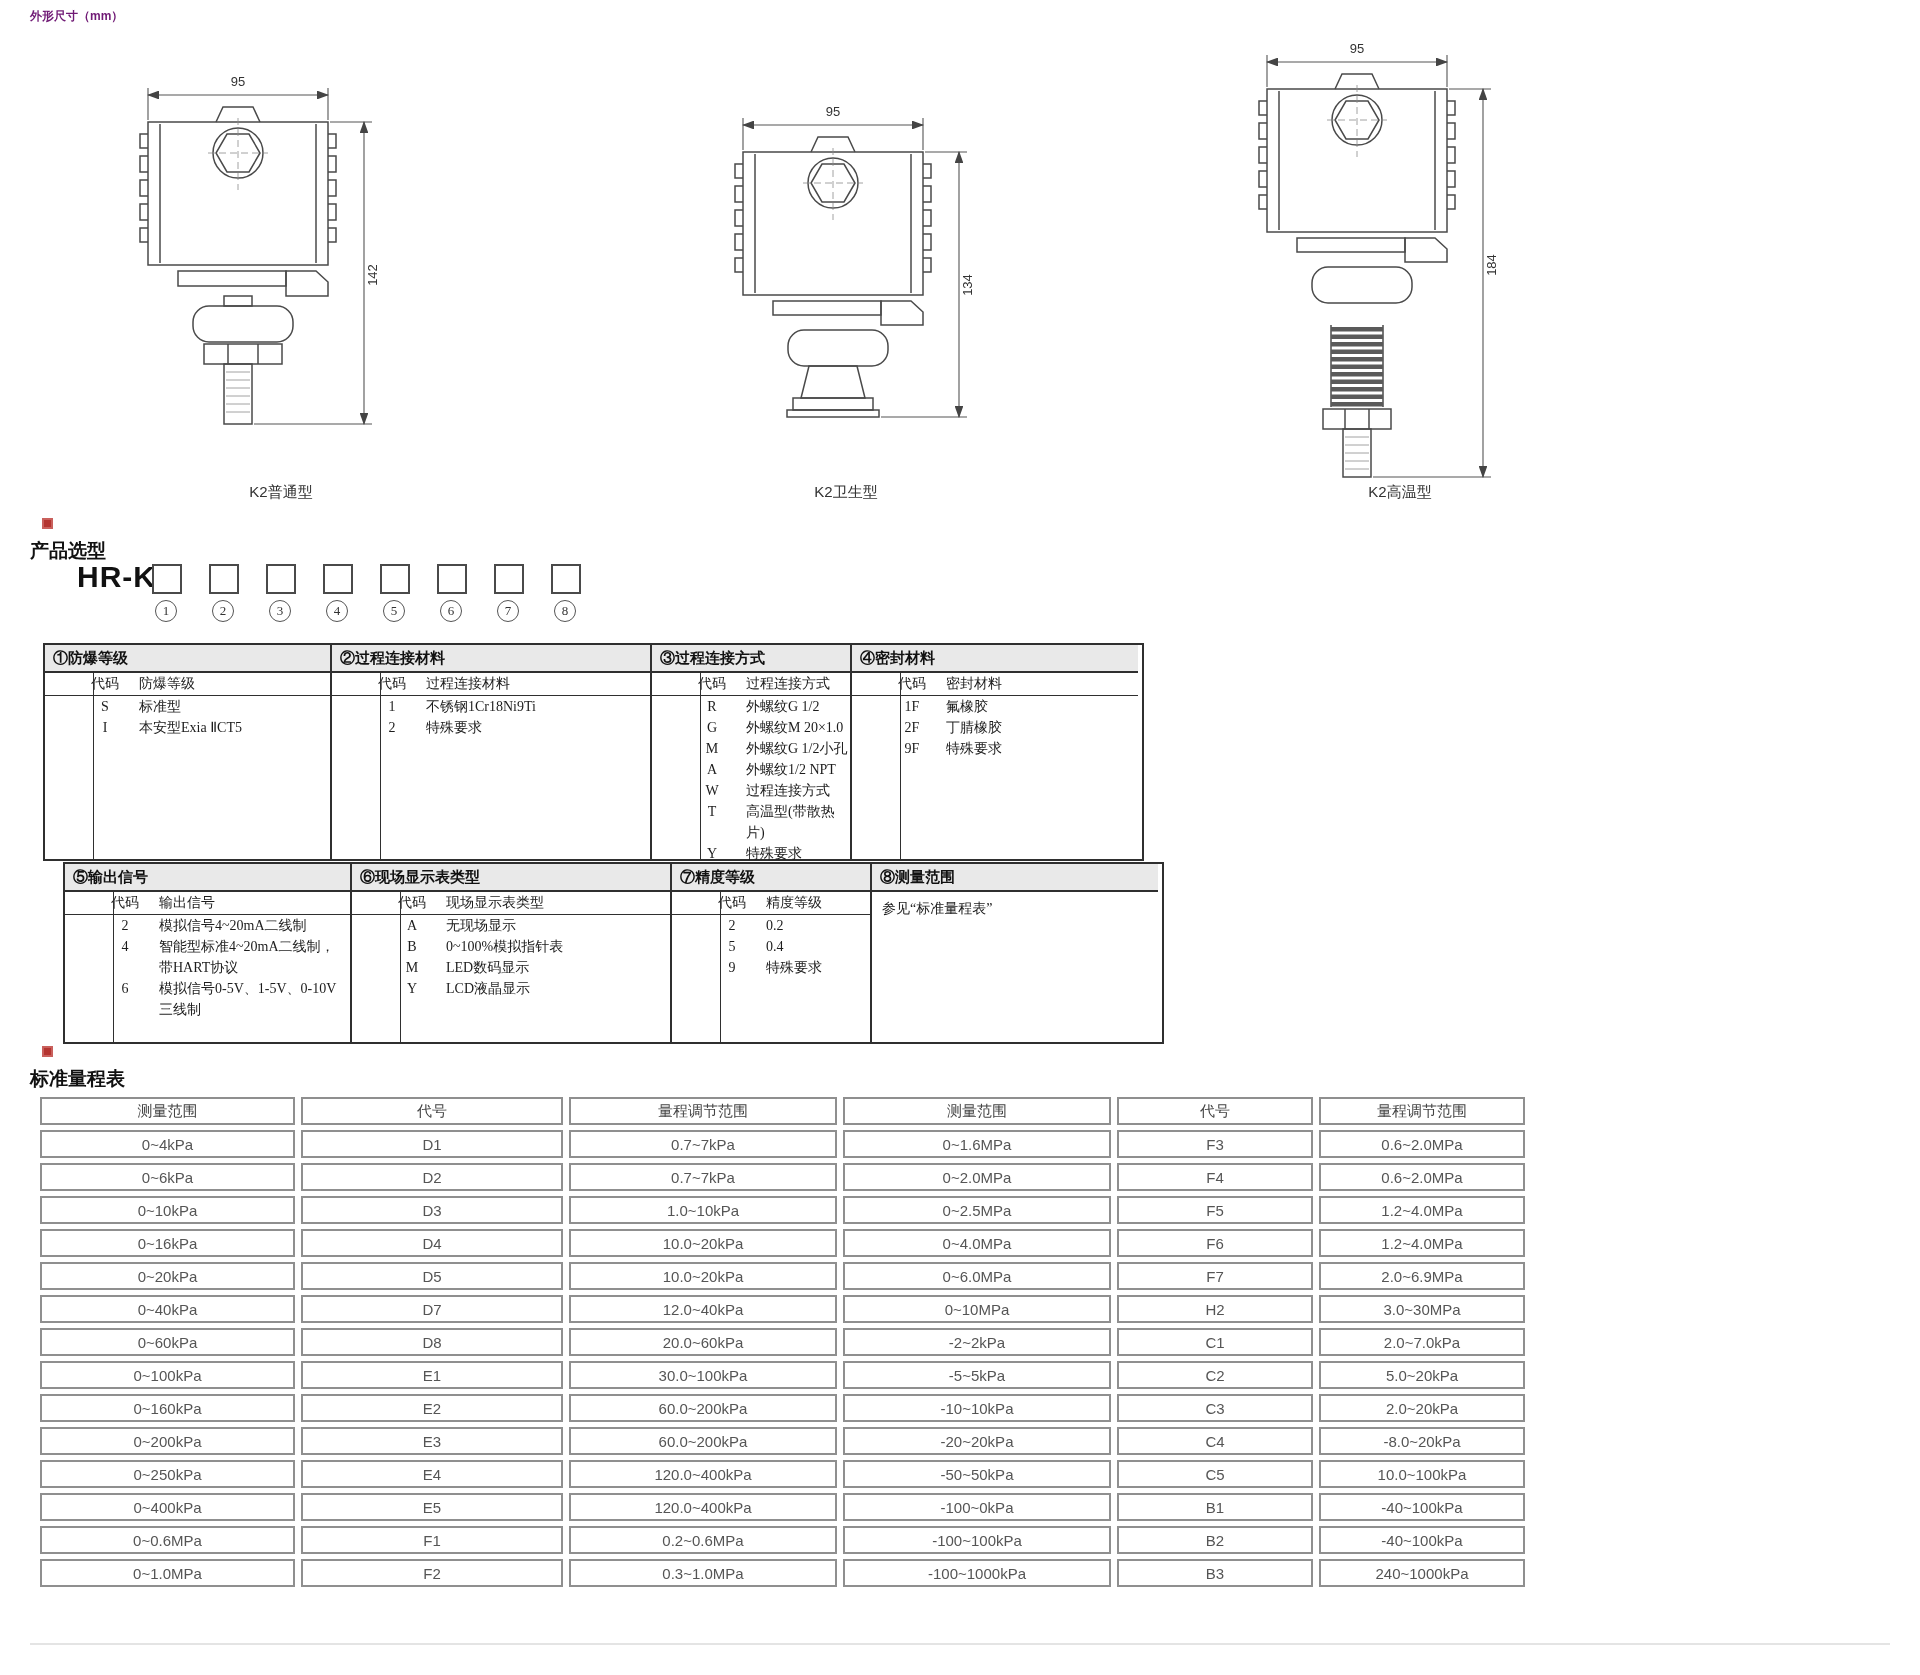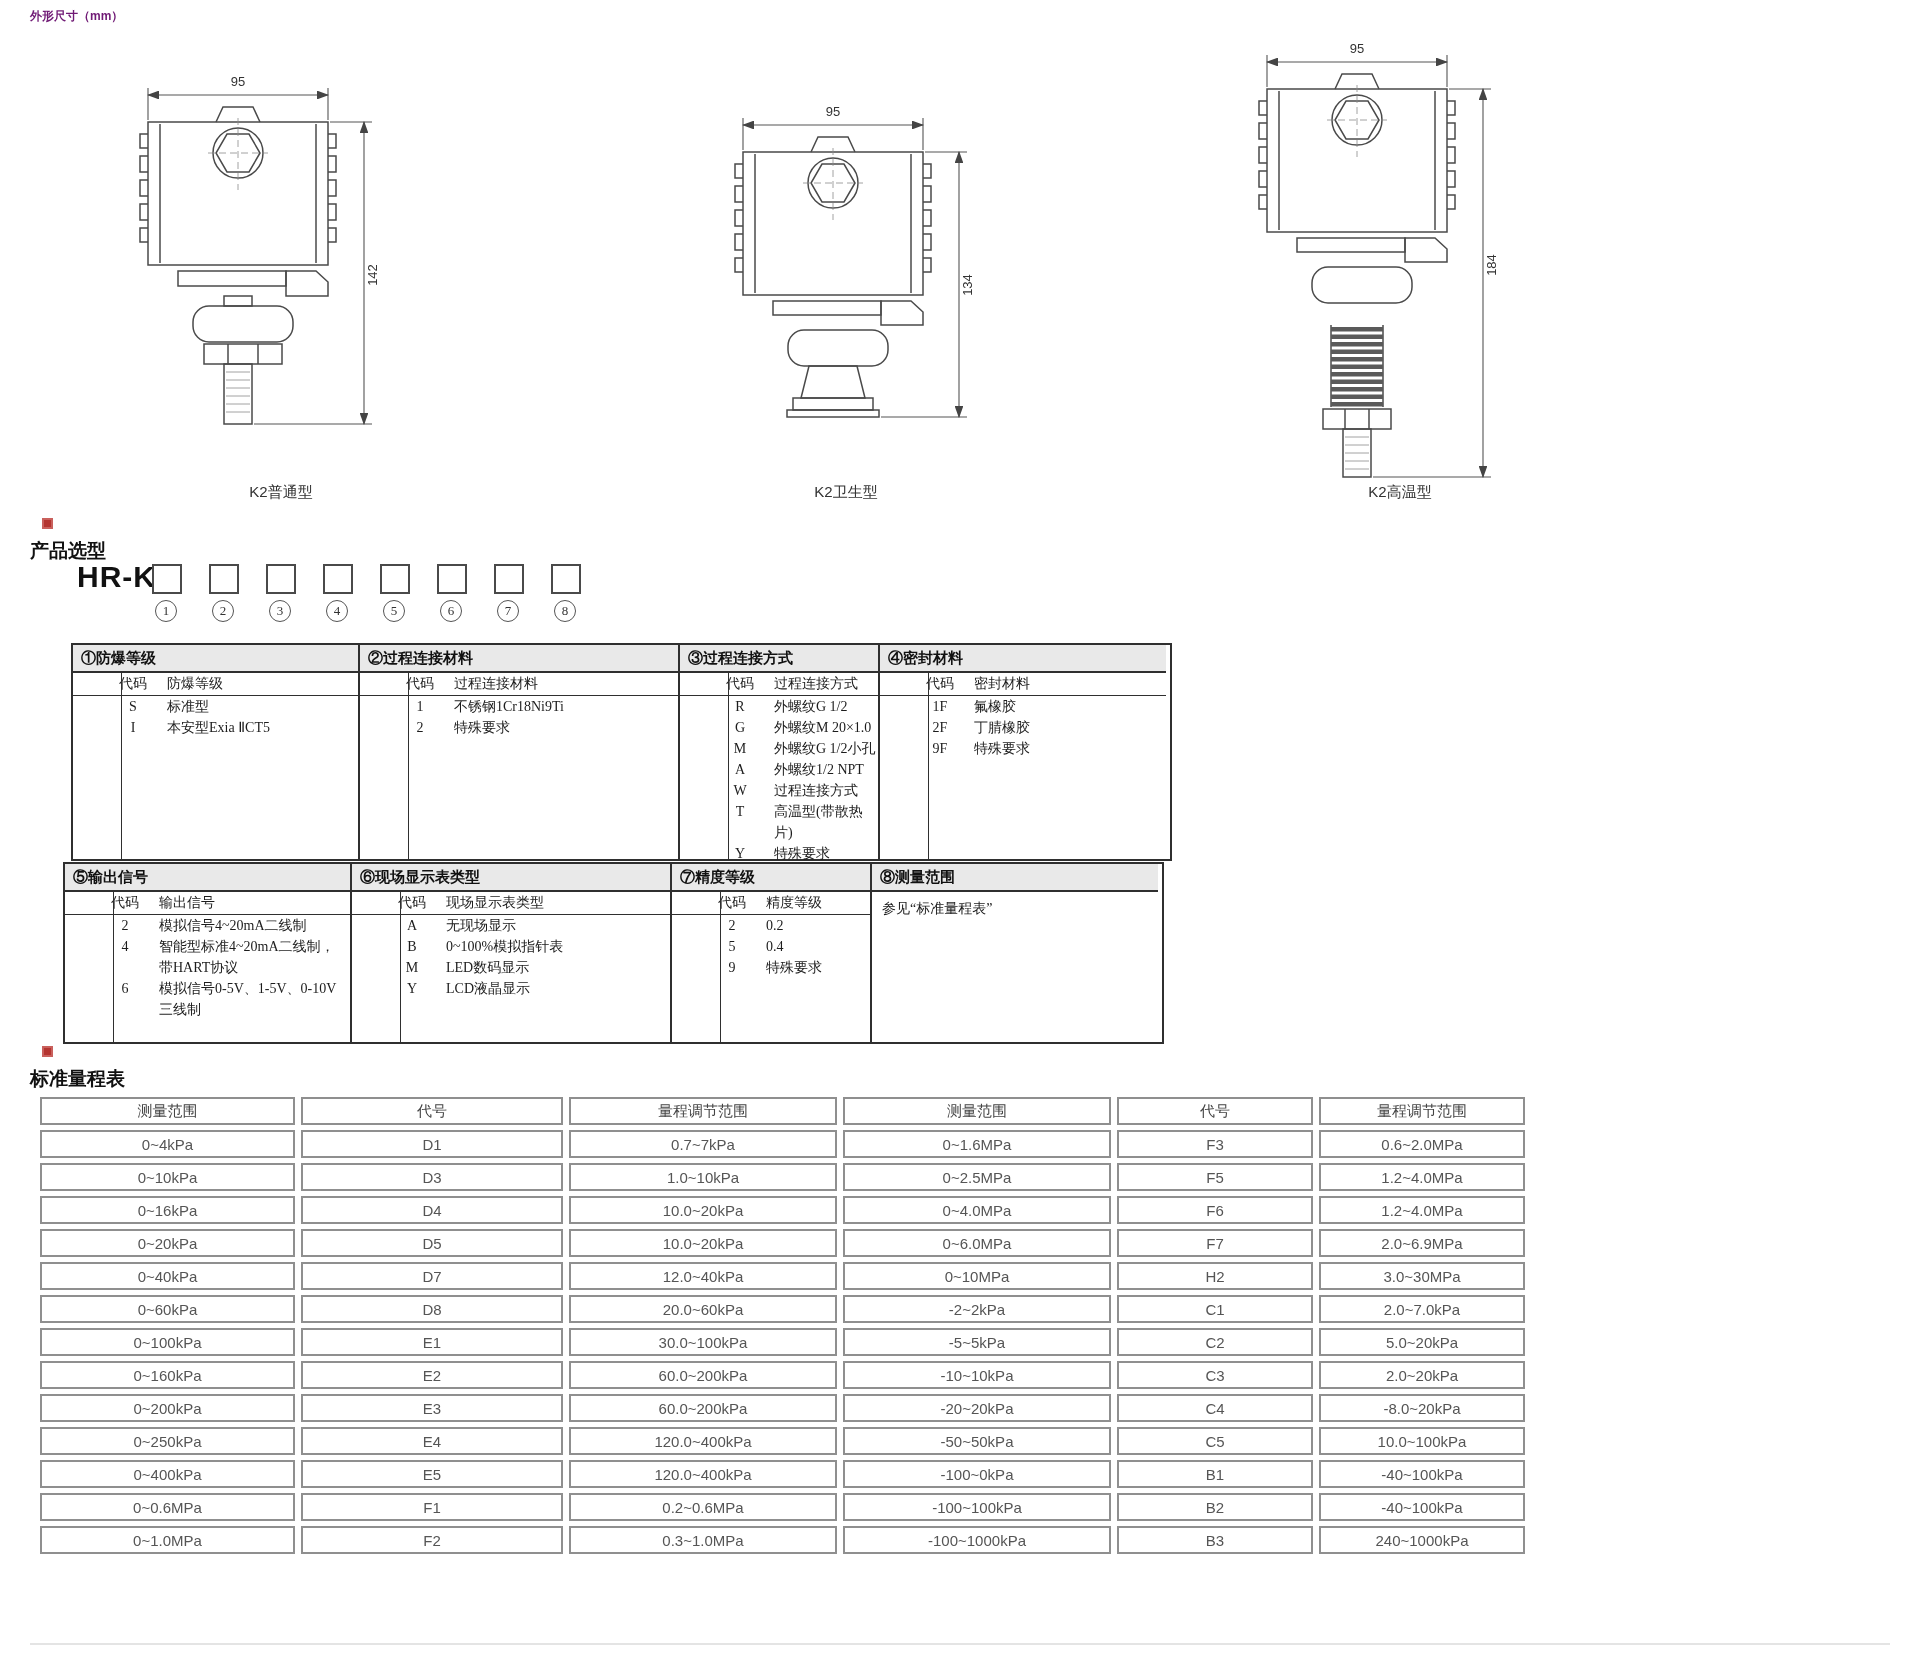--- a/index.html
+++ b/index.html
@@ -237,21 +237,21 @@
         <div class="pos-circle">6</div>
       </div>
       <div class="num-wrap">
         <div class="pos-circle">7</div>
       </div>
       <div class="num-wrap">
         <div class="pos-circle">8</div>
       </div>
     </div>
 
-  <div class="abs sel-table g1" style="left:43px;top:643px;width:1097px;margin-left:28px;">
+  <div class="abs sel-table g1" style="left:43px;top:643px;width:1097px;">
     <div class="sec">
       <div class="sec-head">①防爆等级</div>
       <div class="sec-body">
         <div class="sub-row">
           <span class="sel-code">代码</span>
           <span class="sel-val">防爆等级</span>
         </div>
         <div>
             <div class="sel-row">
               <span class="sel-code">S</span>
@@ -463,20 +463,28 @@
     <tbody>
         <tr>
           <td>0~4kPa</td>
           <td>D1</td>
           <td>0.7~7kPa</td>
           <td>0~1.6MPa</td>
           <td>F3</td>
           <td>0.6~2.0MPa</td>
         </tr>
         <tr>
+          <td>0~6kPa</td>
+          <td>D2</td>
+          <td>0.7~7kPa</td>
+          <td>0~2.0MPa</td>
+          <td>F4</td>
+          <td>0.6~2.0MPa</td>
+        </tr>
+        <tr>
           <td>0~10kPa</td>
           <td>D3</td>
           <td>1.0~10kPa</td>
           <td>0~2.5MPa</td>
           <td>F5</td>
           <td>1.2~4.0MPa</td>
         </tr>
         <tr>
           <td>0~16kPa</td>
           <td>D4</td>

